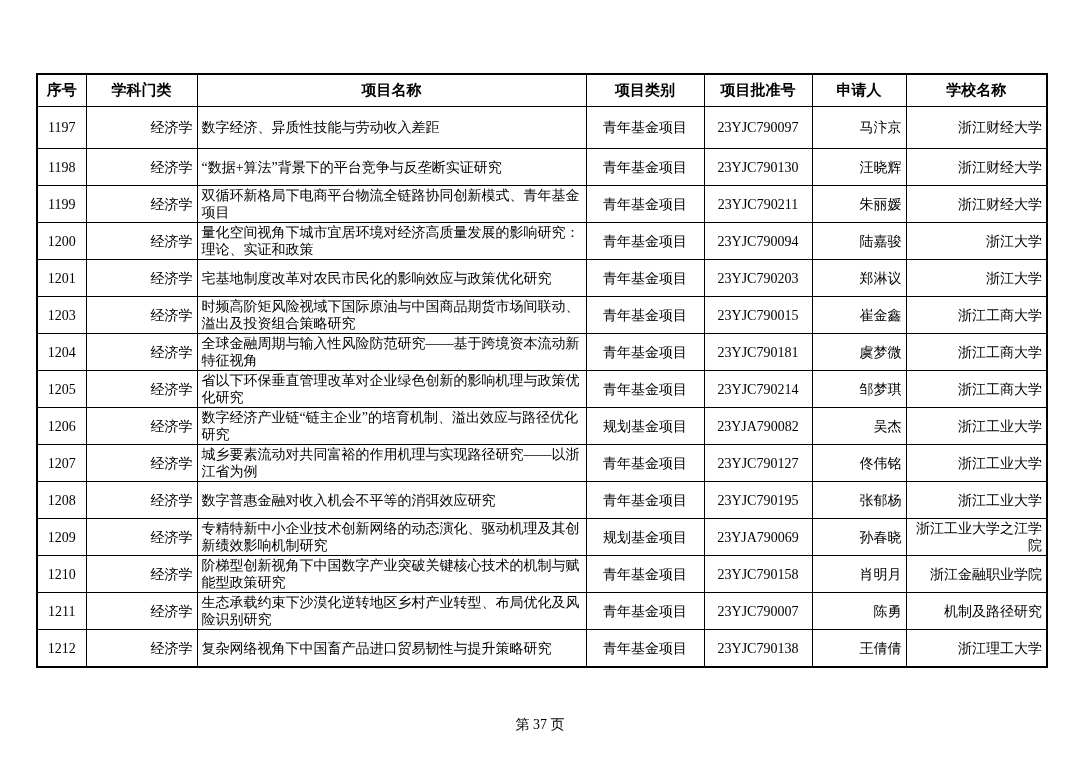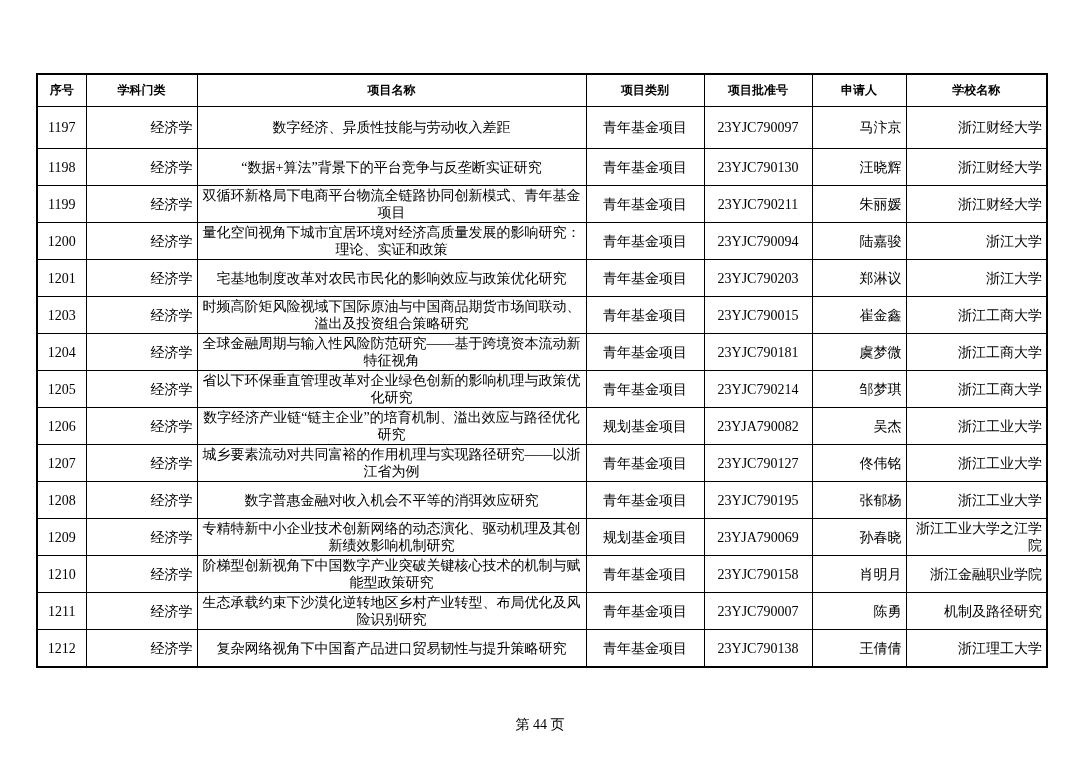--- a/index.html
+++ b/index.html
@@ -22,35 +22,35 @@
     border: 2px solid #000000;
   }
   .grant-table th,
   .grant-table td {
     border: 1px solid #000000;
     padding: 1px 4px;
     overflow: hidden;
     vertical-align: middle;
   }
   .grant-table th {
-    font-size: 12px;
+    font-size: 15px;
     font-weight: bold;
     text-align: center;
     height: 27px;
     padding: 2px 2px;
   }
   .grant-table td {
     font-size: 14px;
     line-height: 17px;
     height: 34px;
   }
   .grant-table tbody tr:first-child td { height: 39px; }
   .c-center { text-align: center; }
   .c-left   { text-align: right; padding-left: 6px; }
-  .c-proj   { text-align: center; padding-left: 8px; padding-right: 6px; }
+  .c-proj   { text-align: left; padding-left: 8px; padding-right: 6px; }
   .footer {
     position: absolute;
     left: 0;
     width: 100%;
     top: 716px;
     text-align: center;
     font-size: 14px;
     line-height: 18px;
   }
 </style>
@@ -212,15 +212,15 @@
       <td class="c-left">经济学</td>
       <td class="c-proj">复杂网络视角下中国畜产品进口贸易韧性与提升策略研究</td>
       <td class="c-center">青年基金项目</td>
       <td class="c-center">23YJC790138</td>
       <td class="c-left">王倩倩</td>
       <td class="c-left">浙江理工大学</td>
     </tr>
       </tbody>
   </table>
 
-  <div class="footer">第 44 页</div>
+  <div class="footer">第 37 页</div>
 
 </div>
 
 </body></html>

